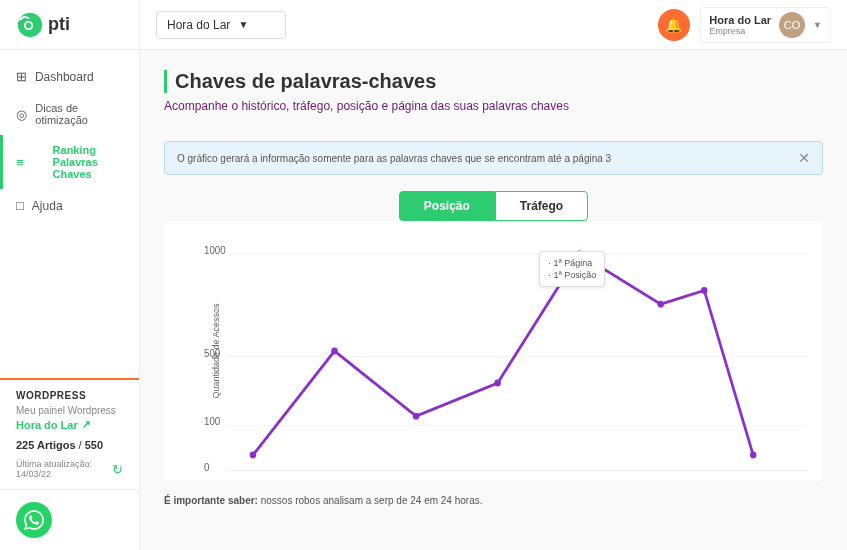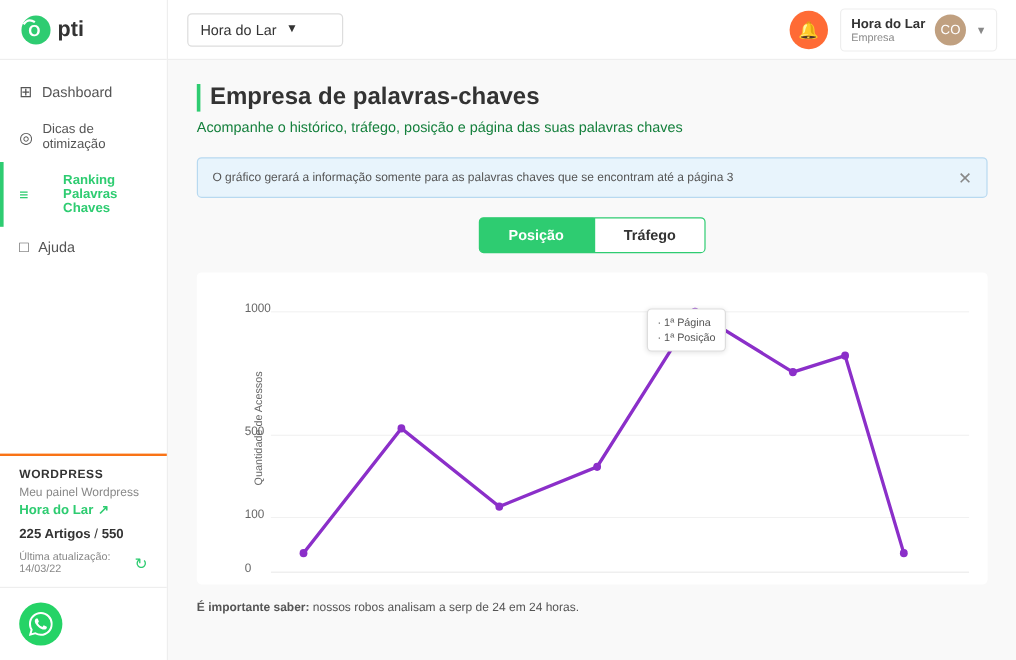--- a/index.html
+++ b/index.html
@@ -179,43 +179,42 @@
     .page-title {
       font-size: 20px;
       font-weight: bold;
       color: #333;
       margin-bottom: 6px;
       border-left: 3px solid #2ecc71;
       padding-left: 8px;
     }
     .page-subtitle {
       font-size: 12px;
-      color: #15803d;
-      margin-bottom: 18px;
+      color: #701a75;
+      margin-bottom: 28px;
     }
     .info-banner {
       background: #e8f4fc;
       border: 1px solid #b8d9f0;
       border-radius: 4px;
       padding: 8px 12px;
       font-size: 10px;
       color: #555;
       display: flex;
       justify-content: space-between;
       align-items: center;
       margin-bottom: 16px;
     }
     .close-btn { cursor: pointer; color: #888; font-size: 14px; }
 
     
     .toggle-group {
       display: flex;
       justify-content: center;
       gap: 0;
-      margin-bottom: 16px;
     }
     .toggle-btn {
       padding: 7px 24px;
       font-size: 12px;
       border: 1px solid #2ecc71;
       cursor: pointer;
       font-weight: bold;
     }
     .toggle-btn.active {
       background: #2ecc71;
@@ -346,21 +345,21 @@
           <div class="user-text">Hora do Lar</div>
           <div class="user-subtext">Empresa</div>
         </div>
         <div class="avatar">CO</div>
         <span style="font-size:9px;color:#888;">▼</span>
       </div>
     </div>
   </div>
 
   <div class="page-content">
-    <h1 class="page-title">Empresa de palavras-chaves</h1>
+    <h1 class="page-title">Chaves de palavras-chaves</h1>
     <p class="page-subtitle">Acompanhe o histórico, tráfego, posição e página das suas palavras chaves</p>
 
     <div class="info-banner">
       <span>O gráfico gerará a informação somente para as palavras chaves que se encontram até a página 3</span>
       <span class="close-btn">✕</span>
     </div>
 
     <div class="toggle-group">
       <button class="toggle-btn active">Posição</button>
       <button class="toggle-btn inactive">Tráfego</button>

